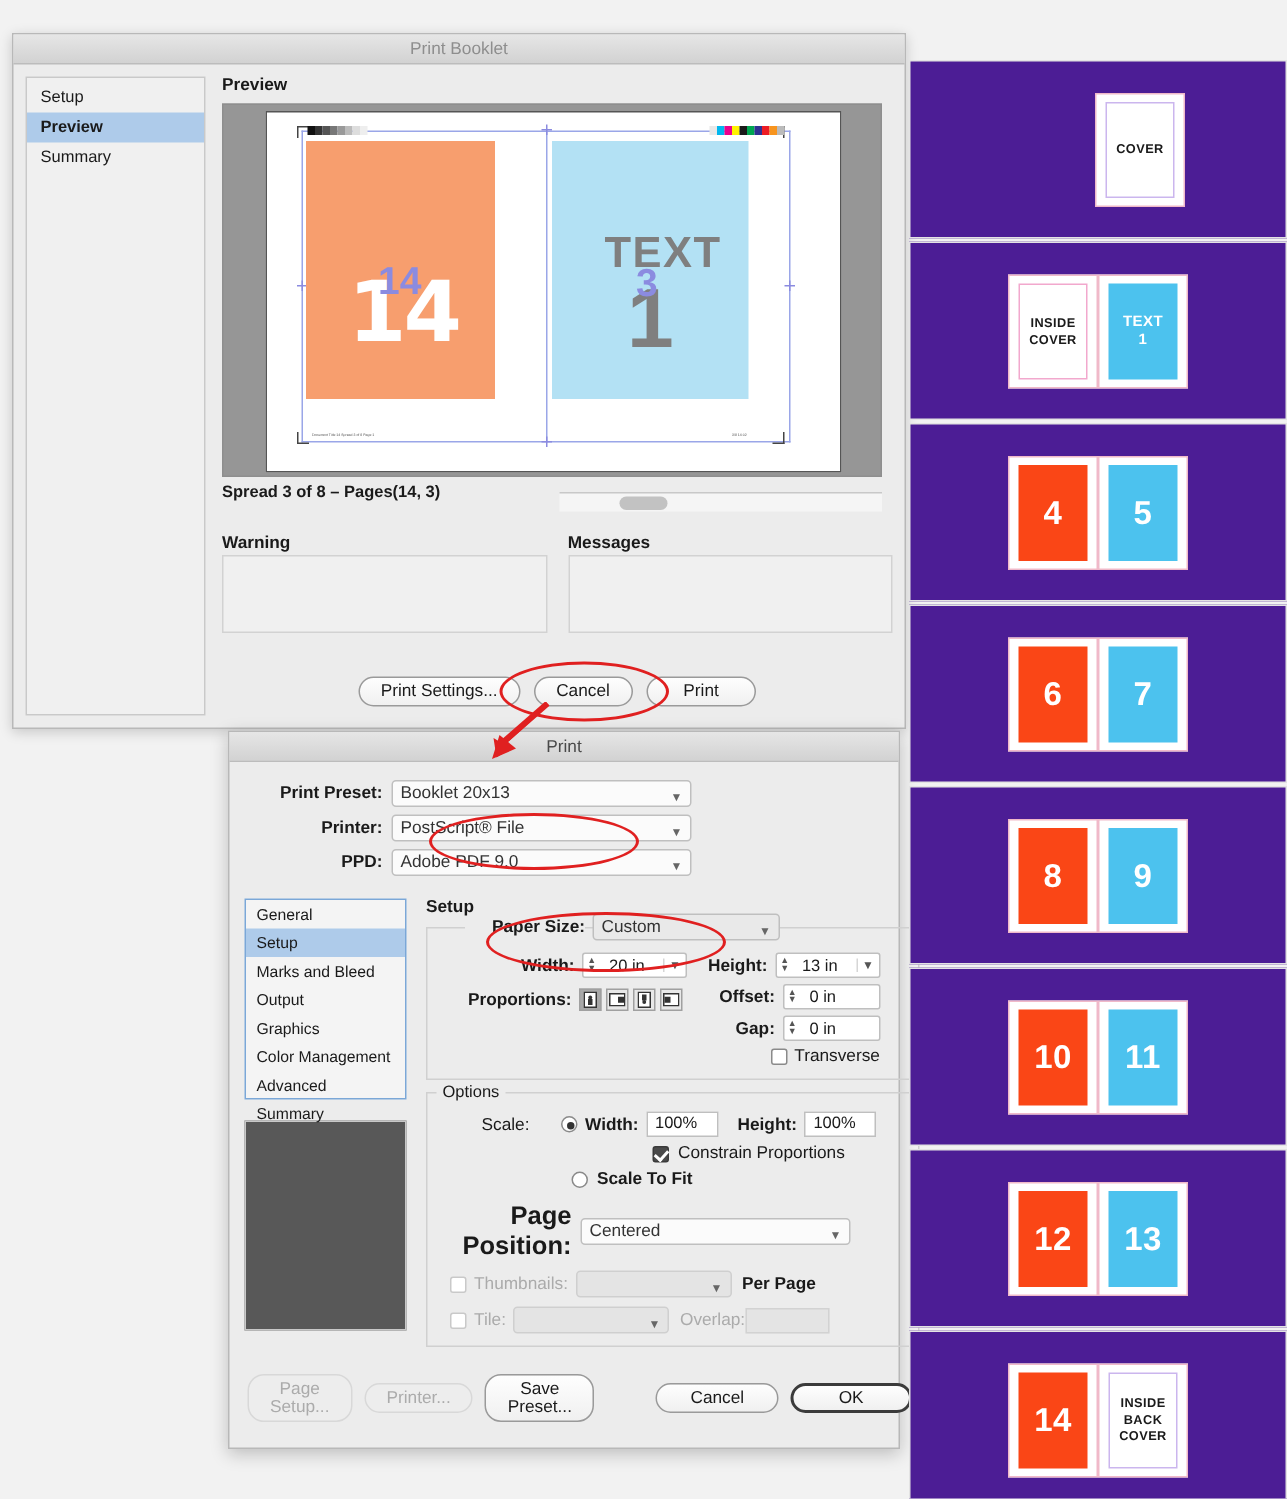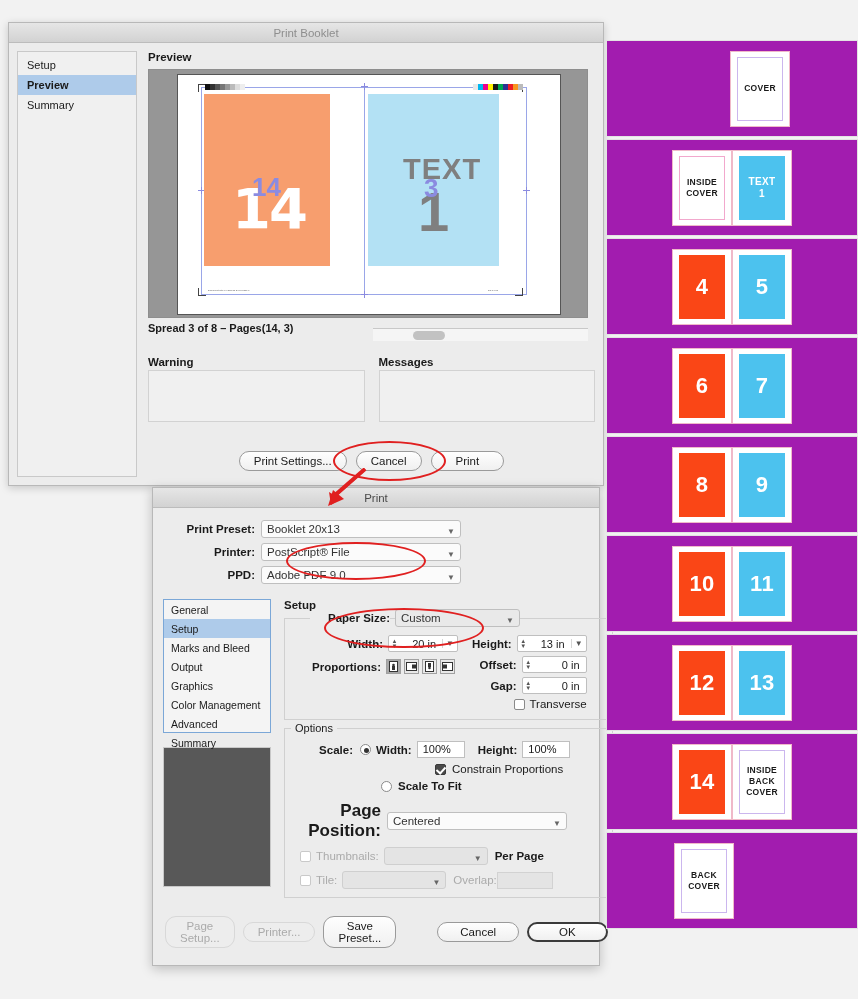--- a/index.html
+++ b/index.html
@@ -120,37 +120,37 @@
   }
   .group > .legend {
     position:absolute; top:-7px; left:6px; background:#ececec; padding:0 4px; font-size:11px;
   }
   .stepper {
     display:inline-flex; align-items:center; border:1px solid #bfbfbf; background:#fff;
     border-radius:2px; height:17px;
   }
   .stepper .arrows { width:11px; display:flex; flex-direction:column; align-items:center;
      justify-content:center; font-size:6px; line-height:5px; color:#555; border-right:0px; }
-  .stepper .val { padding:0 6px; font-size:11px; min-width:42px;text-align:right; }
+  .stepper .val { padding:0 6px; font-size:11px; min-width:42px; }
   .unit-chev { border-left:1px solid #d6d6d6; width:15px; text-align:center; font-size:8px; color:#555;}
   .orient-btn { width:15px; height:15px; border:1px solid #a0a0a0; background:#e8e8e8; margin-right:3px;
      display:inline-flex; align-items:center; justify-content:center; }
   .orient-btn.sel { background:#a8a8a8; }
   .textbox { border:1px solid #bfbfbf; background:#fff; height:17px; font-size:11px; padding:0 5px; line-height:15px;}
   .radio { width:11px;height:11px;border:1px solid #8a8a8a;border-radius:50%;background:#fff;display:inline-block;position:relative;vertical-align:-2px;}
   .radio.on:after{content:"";position:absolute;left:2.5px;top:2.5px;width:5px;height:5px;border-radius:50%;background:#333;}
   .checkbox{width:11px;height:11px;border:1px solid #8a8a8a;border-radius:2px;background:#fff;display:inline-block;position:relative;vertical-align:-2px;}
   .checkbox.on{background:#4a4a4a;border-color:#3a3a3a;}
   .checkbox.on:after{content:"";position:absolute;left:2px;top:0px;width:4px;height:7px;border:solid #fff;border-width:0 2px 2px 0;transform:rotate(42deg);}
   .dim { color:#ababab; }
 
   
   #strip { position:absolute; left:606px; top:40px; width:252px; height:920px; }
   .strip-row {
-    height:97px; background:#a21caf; border:1px solid #e3e3e3; margin-bottom:2px;
+    height:119px; background:#4c1d95; border:1px solid #e3e3e3; margin-bottom:2px;
     display:flex; align-items:center; justify-content:center; position:relative;
   }
   .spread { display:flex; position:relative; }
   .spread:after{ content:""; position:absolute; left:3px; top:3px; right:-3px; bottom:-3px;
       background:#4a1616; z-index:-1;}
   .sheet { background:#fff; border:1px solid #f0b9c9; padding:5px 6px; position:relative; }
   .inner { width:46px; height:64px; display:flex; align-items:center; justify-content:center;
       text-align:center; font-size:8.5px; font-weight:bold; letter-spacing:.3px; line-height:11px;}
   .inner.outline { border:1px solid #cbb6ee; }
   .inner.outline.pink { border:1px solid #f2a8cd; }
@@ -395,21 +395,21 @@
               <span style="font-size:11.5px;margin-left:5px;">Transverse</span>
             </div>
           </div>
         </div>
       </div>
 
       <div class="group">
         <div class="legend">Options</div>
 
         <div style="display:flex;align-items:center;margin-top:3px;">
-          <span style="font-weight:bold;font-size:11.5px;width:60px;text-align:right;margin-right:7px;">Scale:</span>
+          <span style="font-weight:normal;font-size:11.5px;width:60px;text-align:right;margin-right:21px;">Scale:</span>
           <span class="radio on"></span>
           <span style="font-weight:bold;font-size:11.5px;margin:0 5px 0 5px;">Width:</span>
           <span class="textbox" style="width:48px;">100%</span>
           <span style="font-weight:bold;font-size:11.5px;margin:0 5px 0 13px;">Height:</span>
           <span class="textbox" style="width:48px;">100%</span>
         </div>
 
         <div style="display:flex;align-items:center;margin-top:5px;padding-left:142px;">
           <span class="checkbox on"></span>
           <span style="font-size:11.5px;margin-left:6px;">Constrain Proportions</span>

